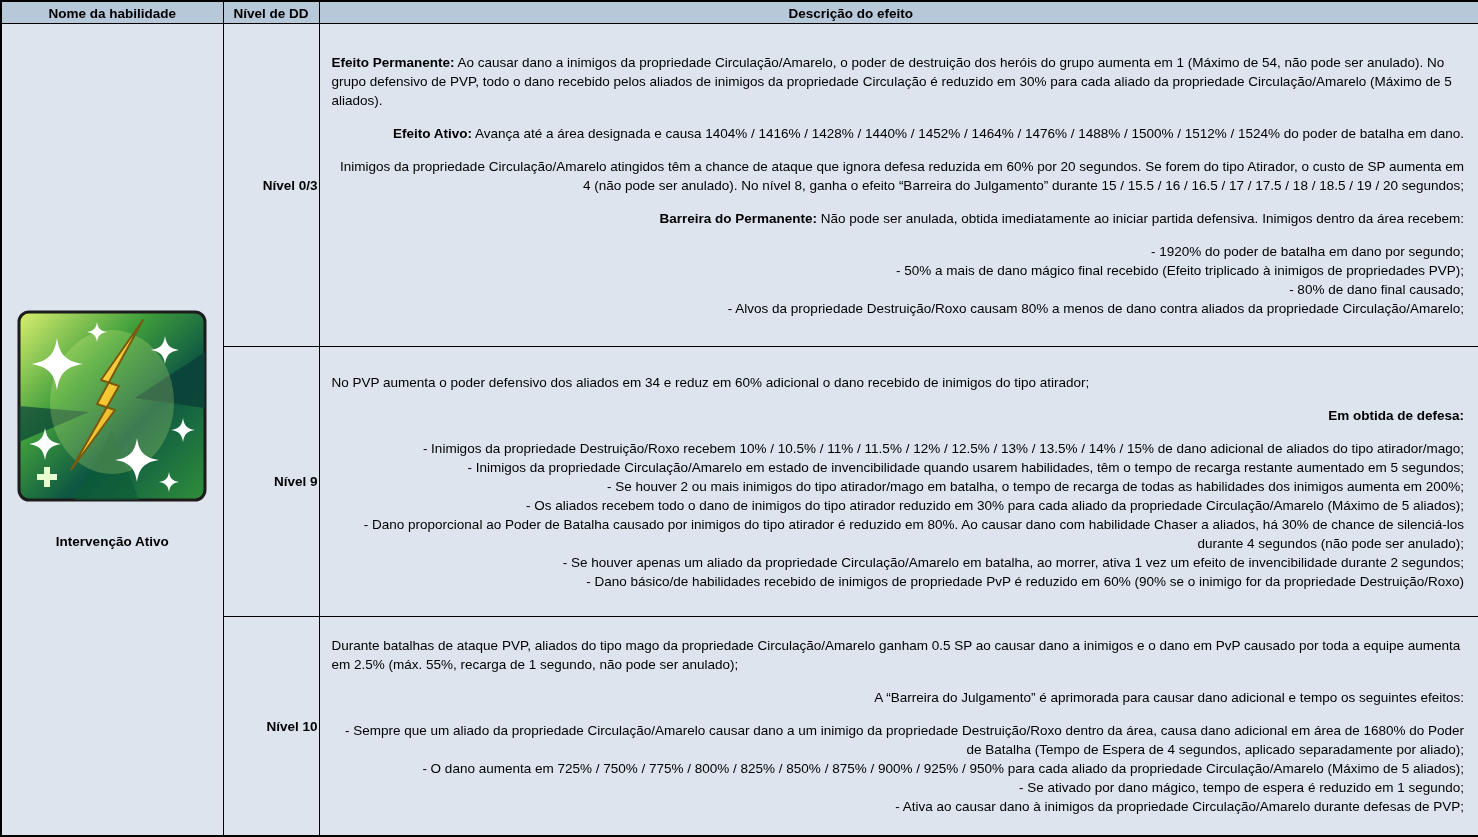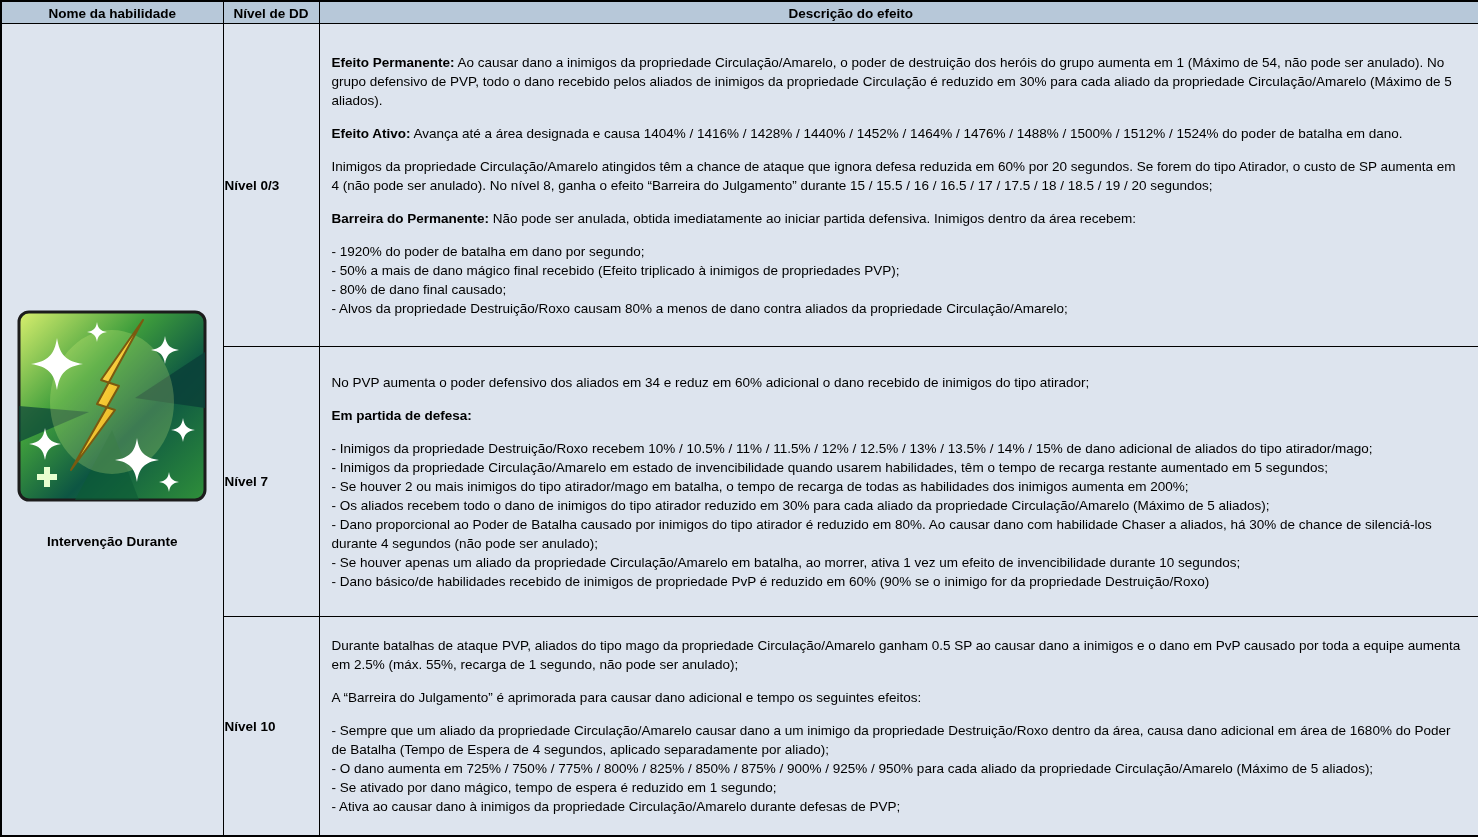--- a/index.html
+++ b/index.html
@@ -5,25 +5,25 @@
   html,body { margin:0; padding:0; background:#ffffff; }
   body { width:1478px; height:837px; overflow:hidden;
          font-family:"Liberation Sans", sans-serif; color:#000; }
   table.skill-table { border-collapse:collapse; table-layout:fixed;
          width:1478px; height:837px; border:2px solid #000; background:#dde4ee; }
   th, td { border:1px solid #000; }
   thead th { background:#b7c8d9; font-size:13.5px; font-weight:bold;
          height:20px; padding:1px 0 0 0; text-align:center; }
   th.th-desc { padding-right:96px;margin-top:17px; }
   td.skill-cell { width:220px; vertical-align:middle; text-align:center; }
-  td.level-cell { width:96px; vertical-align:middle; text-align:left;
+  td.level-cell { width:96px; vertical-align:middle; text-align:right;
          font-weight:bold; font-size:13.5px; }
   td.desc-cell { vertical-align:middle; text-align:left;
          padding:12px 14px 12px 12px; font-size:13.5px; line-height:19px; }
-  .block + .block { margin-top:14px; }
+  .block + .block { margin-top:14px;text-align:right; }
   .bullet-line { margin:0; }
   .icon-wrap { display:inline-block; width:190px; height:192px; line-height:0; }
   .skill-name { font-weight:bold; font-size:13.5px; margin-top:28px; }
 </style>
 </head>
 <body>
 
 <table class="skill-table">
   <colgroup>
     <col style="width:222px">
@@ -67,48 +67,48 @@
               <use href="#sp" transform="translate(148,40) scale(14)"></use>
               <use href="#sp" transform="translate(28,134) scale(16)"></use>
               <use href="#sp" transform="translate(120,150) scale(22)"></use>
               <use href="#sp" transform="translate(166,120) scale(12)"></use>
               <use href="#sp" transform="translate(80,22) scale(10)"></use>
               <use href="#sp" transform="translate(152,172) scale(10)"></use>
             </g>
             <path d="M20,164 h7 v-7 h6 v7 h7 v6 h-7 v7 h-6 v-7 h-7 Z" fill="#e8ffd0"></path>
           </svg>
         </div>
-        <div class="skill-name">Intervenção Durante</div>
+        <div class="skill-name">Intervenção Ativo</div>
       </td>
       <td class="level-cell">Nível 0/3</td>
       <td class="desc-cell">
           <div class="block"><b>Efeito Permanente:</b> Ao causar dano a inimigos da propriedade Circulação/Amarelo, o poder de destruição dos heróis do grupo aumenta em 1 (Máximo de 54, não pode ser anulado). No grupo defensivo de PVP, todo o dano recebido pelos aliados de inimigos da propriedade Circulação é reduzido em 30% para cada aliado da propriedade Circulação/Amarelo (Máximo de 5 aliados).</div>
           <div class="block"><b>Efeito Ativo:</b> Avança até a área designada e causa 1404% / 1416% / 1428% / 1440% / 1452% / 1464% / 1476% / 1488% / 1500% / 1512% / 1524% do poder de batalha em dano.</div>
           <div class="block">Inimigos da propriedade Circulação/Amarelo atingidos têm a chance de ataque que ignora defesa reduzida em 60% por 20 segundos. Se forem do tipo Atirador, o custo de SP aumenta em 4 (não pode ser anulado). No nível 8, ganha o efeito “Barreira do Julgamento” durante 15 / 15.5 / 16 / 16.5 / 17 / 17.5 / 18 / 18.5 / 19 / 20 segundos;</div>
           <div class="block"><b>Barreira do Permanente:</b> Não pode ser anulada, obtida imediatamente ao iniciar partida defensiva. Inimigos dentro da área recebem:</div>
           <div class="block">
             <div class="bullet-line">- 1920% do poder de batalha em dano por segundo;</div>
             <div class="bullet-line">- 50% a mais de dano mágico final recebido (Efeito triplicado à inimigos de propriedades PVP);</div>
             <div class="bullet-line">- 80% de dano final causado;</div>
             <div class="bullet-line">- Alvos da propriedade Destruição/Roxo causam 80% a menos de dano contra aliados da propriedade Circulação/Amarelo;</div>
           </div>
         </td>
     </tr>
     <tr style="height:270px">
-      <td class="level-cell">Nível 7</td>
+      <td class="level-cell">Nível 9</td>
       <td class="desc-cell">
           <div class="block">No PVP aumenta o poder defensivo dos aliados em 34 e reduz em 60% adicional o dano recebido de inimigos do tipo atirador;</div>
-          <div class="block"><b>Em partida de defesa:</b></div>
+          <div class="block"><b>Em obtida de defesa:</b></div>
           <div class="block">
             <div class="bullet-line">- Inimigos da propriedade Destruição/Roxo recebem 10% / 10.5% / 11% / 11.5% / 12% / 12.5% / 13% / 13.5% / 14% / 15% de dano adicional de aliados do tipo atirador/mago;</div>
             <div class="bullet-line">- Inimigos da propriedade Circulação/Amarelo em estado de invencibilidade quando usarem habilidades, têm o tempo de recarga restante aumentado em 5 segundos;</div>
             <div class="bullet-line">- Se houver 2 ou mais inimigos do tipo atirador/mago em batalha, o tempo de recarga de todas as habilidades dos inimigos aumenta em 200%;</div>
             <div class="bullet-line">- Os aliados recebem todo o dano de inimigos do tipo atirador reduzido em 30% para cada aliado da propriedade Circulação/Amarelo (Máximo de 5 aliados);</div>
             <div class="bullet-line">- Dano proporcional ao Poder de Batalha causado por inimigos do tipo atirador é reduzido em 80%. Ao causar dano com habilidade Chaser a aliados, há 30% de chance de silenciá-los durante 4 segundos (não pode ser anulado);</div>
-            <div class="bullet-line">- Se houver apenas um aliado da propriedade Circulação/Amarelo em batalha, ao morrer, ativa 1 vez um efeito de invencibilidade durante 10 segundos;</div>
+            <div class="bullet-line">- Se houver apenas um aliado da propriedade Circulação/Amarelo em batalha, ao morrer, ativa 1 vez um efeito de invencibilidade durante 2 segundos;</div>
             <div class="bullet-line">- Dano básico/de habilidades recebido de inimigos de propriedade PvP é reduzido em 60% (90% se o inimigo for da propriedade Destruição/Roxo)</div>
           </div>
         </td>
     </tr>
     <tr>
       <td class="level-cell">Nível 10</td>
       <td class="desc-cell">
           <div class="block">Durante batalhas de ataque PVP, aliados do tipo mago da propriedade Circulação/Amarelo ganham 0.5 SP ao causar dano a inimigos e o dano em PvP causado por toda a equipe aumenta em 2.5% (máx. 55%, recarga de 1 segundo, não pode ser anulado);</div>
           <div class="block">A “Barreira do Julgamento” é aprimorada para causar dano adicional e tempo os seguintes efeitos:</div>
           <div class="block">

